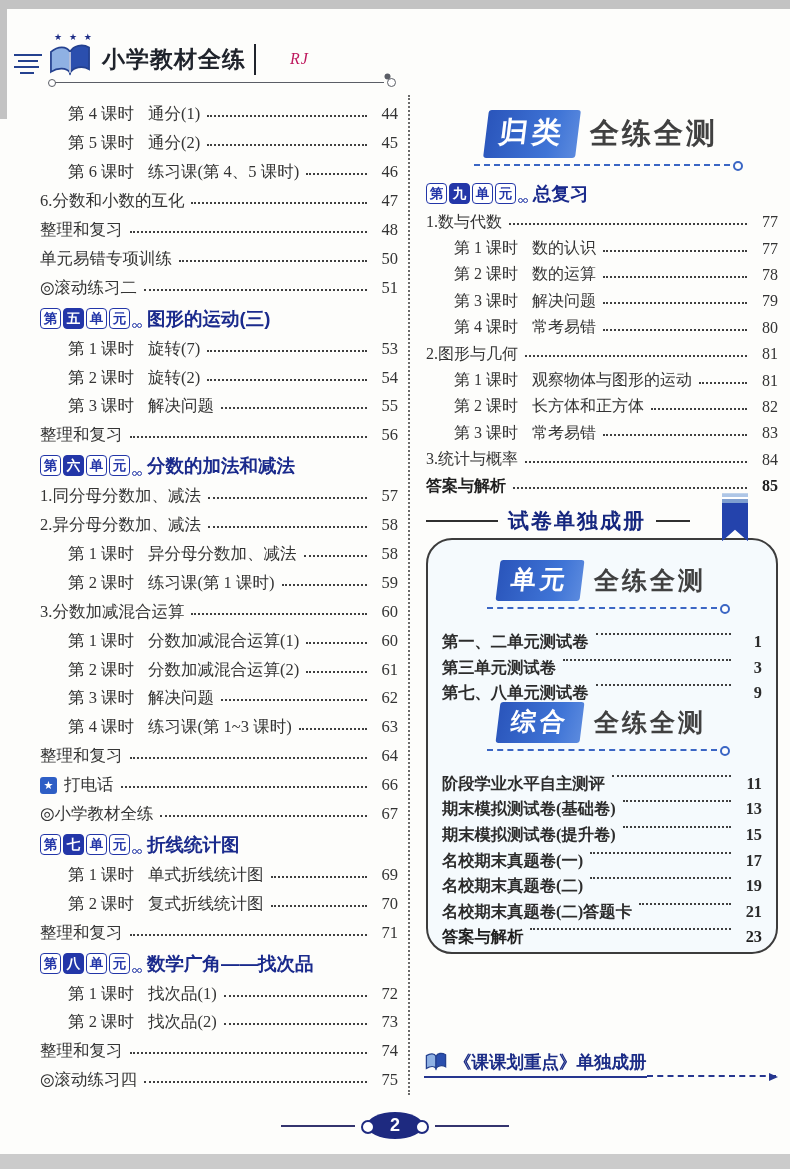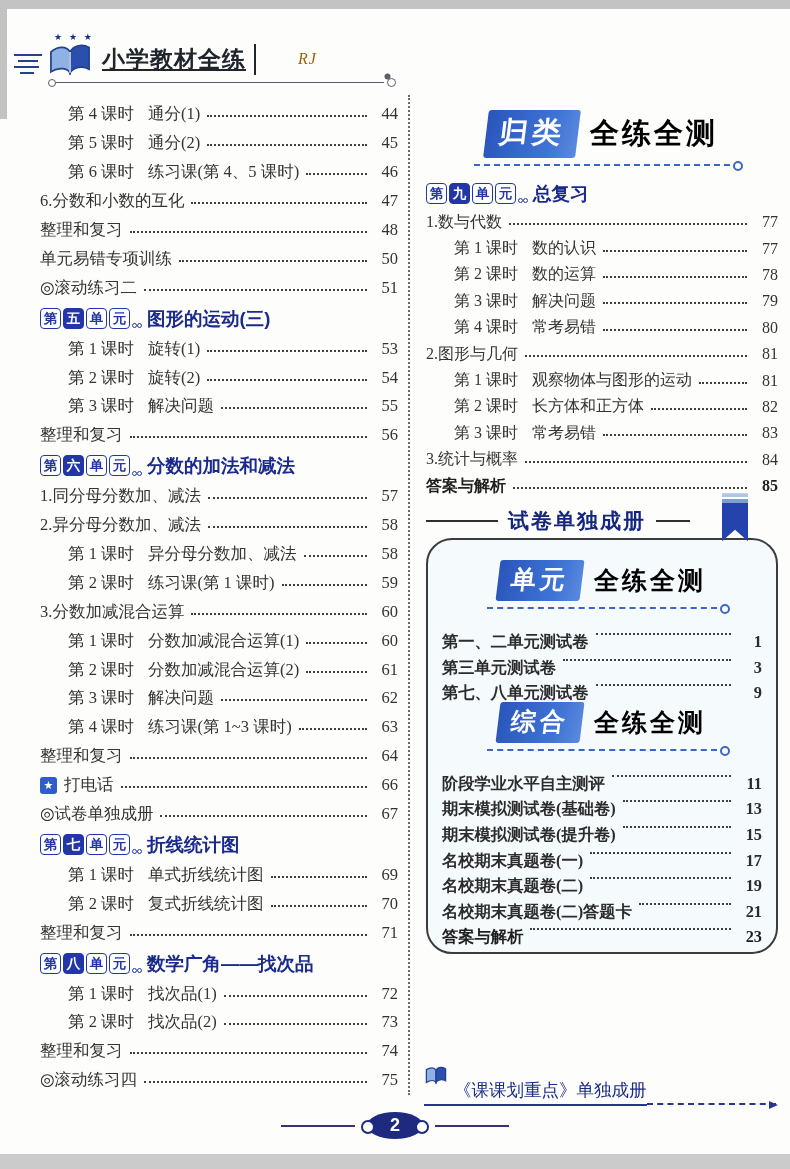--- a/index.html
+++ b/index.html
@@ -14,22 +14,22 @@
   .speed{position:absolute;left:0;top:18px;display:flex;flex-direction:column;gap:4px;}
   .speed i{display:block;height:2px;background:#24418f;}
   .speed i:nth-child(1){width:28px;}
   .speed i:nth-child(2){width:20px;margin-left:4px;}
   .speed i:nth-child(3){width:25px;}
   .speed i:nth-child(4){width:14px;margin-left:6px;}
   .logo{position:absolute;left:30px;top:0px;}
   .logo-stars{position:absolute;left:40px;top:-4px;color:#1c2b86;font-size:9px;letter-spacing:2px;font-family:"DejaVu Sans",sans-serif;}
   .logo-stars::before{content:"★ ★ ★";}
   .brand{position:absolute;left:88px;top:8px;font-family:"Liberation Sans","DejaVu Sans",sans-serif;
-         font-weight:700;font-size:23px;color:#20242c;letter-spacing:1px;border-right:2px solid #20242c;padding-right:8px;text-decoration:underline;}
-  .edition{position:absolute;left:284px;top:14px;font-style:italic;font-size:16px;color:#a16207;letter-spacing:1px;}
+         font-weight:700;font-size:23px;color:#20242c;letter-spacing:1px;border-right:2px solid #20242c;padding-right:8px;}
+  .edition{position:absolute;left:276px;top:14px;font-style:italic;font-size:16px;color:#be185d;letter-spacing:1px;}
   .header-rule{position:absolute;left:40px;top:46px;width:330px;border-top:1.6px solid #5b5e66;}
   .header-rule::before{content:'';position:absolute;left:-6px;top:-4px;width:6px;height:6px;border:1.4px solid #5b5e66;border-radius:50%;background:#fff;}
   .header-rule::after{content:'';position:absolute;right:-12px;top:-5px;width:7px;height:7px;border:1.5px solid #5b5e66;border-radius:50%;background:#fff;box-shadow:-4px -6px 0 -1.5px #5b5e66;}
 
   
   .divider{position:absolute;left:408px;top:95px;height:1000px;border-left:2px dotted #6a6a6a;}
   .col-left{position:absolute;left:40px;top:100px;width:358px;}
   .col-right{position:absolute;left:426px;top:100px;width:352px;}
 
   .row{display:flex;align-items:center;height:28.9px;font-size:16.5px;color:#343434;}
@@ -54,21 +54,21 @@
   .unit-dots::before{content:'';position:absolute;left:0;bottom:0;width:3px;height:3px;border:1px solid #2336a8;border-radius:50%;}
   .unit-dots::after{content:'';position:absolute;left:5px;bottom:0;width:3px;height:3px;border:1px solid #2336a8;border-radius:50%;}
   .unit-title{font-weight:700;font-size:18.5px;color:#1a2a8c;font-family:"Liberation Sans","DejaVu Sans",sans-serif;white-space:nowrap;}
 
   
   .banner{margin:10px 0 12px;text-align:center;}
   .banner-line{display:flex;align-items:center;justify-content:center;gap:12px;}
   .banner-badge{display:inline-block;background:linear-gradient(100deg,#2a55bb,#3f74d6 70%,#5b8ade);
                 color:#fff;font-weight:700;font-family:"Liberation Sans","DejaVu Sans",sans-serif;
                 padding:3px 13px 5px;transform:skew(-7deg);border-radius:3px;letter-spacing:4px;}
-  .banner-title{font-weight:700;color:#000000;letter-spacing:3px;font-family:Liberation Sans, sans-serif;}
+  .banner-title{font-weight:700;color:#404040;letter-spacing:3px;font-family:Liberation Sans, sans-serif;}
   .banner.big .banner-badge{font-size:29px;}
   .banner.big .banner-title{font-size:29px;}
   .banner-dash{width:256px;margin:6px auto 0;border-top:2px dashed #3b66c4;position:relative;}
   .banner-dash::after{content:'';position:absolute;right:-13px;top:-5px;width:6px;height:6px;border:2px solid #3b66c4;border-radius:50%;background:#fff;}
 
   
   .booklet{position:relative;margin-top:8px;}
   .booklet-title{display:flex;align-items:center;gap:10px;margin-bottom:3px;position:relative;z-index:2;}
   .bt{font-weight:700;font-size:21px;color:#15267e;letter-spacing:2px;font-family:"Liberation Sans","DejaVu Sans",sans-serif;}
   .t-line{width:72px;border-top:2px solid #2f2f2f;}
@@ -81,21 +81,21 @@
   .bsec .banner-badge{font-size:25px;}
   .bsec .banner-title{font-size:25px;}
   .bsec .banner-dash{width:230px;margin-bottom:10px;}
   .booklet-box .row{height:25.6px;font-size:16.3px;}
   .booklet-box .txt,.booklet-box .pg{font-weight:600;color:#2c2c2c;margin-top:20px;}
   .booklet-box .row.bold .txt{font-weight:800;}
 
   
   .footer-note{position:absolute;left:424px;right:14px;top:1050px;display:flex;align-items:flex-end;}
   .fn-left{display:flex;align-items:center;gap:6px;border-bottom:2px solid #26368f;padding-bottom:2px;}
-  .fn-text{font-weight:400;color:#1b2c86;font-size:17.5px;font-family:"Liberation Sans","DejaVu Sans",sans-serif;white-space:nowrap;margin-top:28px;}
+  .fn-text{font-weight:700;color:#1b2c86;font-size:17.5px;font-family:"Liberation Sans","DejaVu Sans",sans-serif;white-space:nowrap;}
   .fn-dash{flex:1;border-bottom:2px dashed #26368f;margin-bottom:1px;position:relative;}
   .fn-dash::after{content:'';position:absolute;right:-2px;bottom:-6px;width:0;height:0;
                   border-left:9px solid #26368f;border-top:4.5px solid transparent;border-bottom:4.5px solid transparent;}
   .book-ic{width:24px;height:20px;flex:0 0 auto;}
 
   .pagenum-wrap{position:absolute;left:0;right:0;top:1112px;display:flex;align-items:center;justify-content:center;gap:12px;}
   .pn-line{width:74px;height:2px;background:#34346e;}
   .page-oval{position:relative;width:56px;height:27px;background:#1e2a80;border-radius:50%;
              color:#fff;font-weight:700;font-size:18px;display:flex;align-items:center;justify-content:center;
              font-family:"Liberation Sans","DejaVu Sans",sans-serif;}
@@ -175,21 +175,21 @@
           <span class="bchar">第</span>
           <span class="bchar solid">五</span>
           <span class="bchar">单</span>
           <span class="bchar">元</span>
         </span>
         <span class="unit-dots"></span>
         <span class="unit-title">图形的运动(三)</span>
       </div>
       <div class="row indent">
         <span class="lab">第 1 课时</span>
-        <span class="txt">旋转(1)</span>
+        <span class="txt">旋转(7)</span>
         <span class="leader"></span>
         <span class="pg">53</span>
       </div>
       <div class="row indent">
         <span class="lab">第 2 课时</span>
         <span class="txt">旋转(2)</span>
         <span class="leader"></span>
         <span class="pg">54</span>
       </div>
       <div class="row indent">
@@ -269,21 +269,21 @@
         <span class="leader"></span>
         <span class="pg">64</span>
       </div>
       <div class="row">
         <span class="act-icon">★</span>
         <span class="txt">打电话</span>
         <span class="leader"></span>
         <span class="pg">66</span>
       </div>
       <div class="row">
-        <span class="txt">◎试卷单独成册</span>
+        <span class="txt">◎小学教材全练</span>
         <span class="leader"></span>
         <span class="pg">67</span>
       </div>
       <div class="unit-row">
         <span class="unit-badge">
           <span class="bchar">第</span>
           <span class="bchar solid">七</span>
           <span class="bchar">单</span>
           <span class="bchar">元</span>
         </span>

